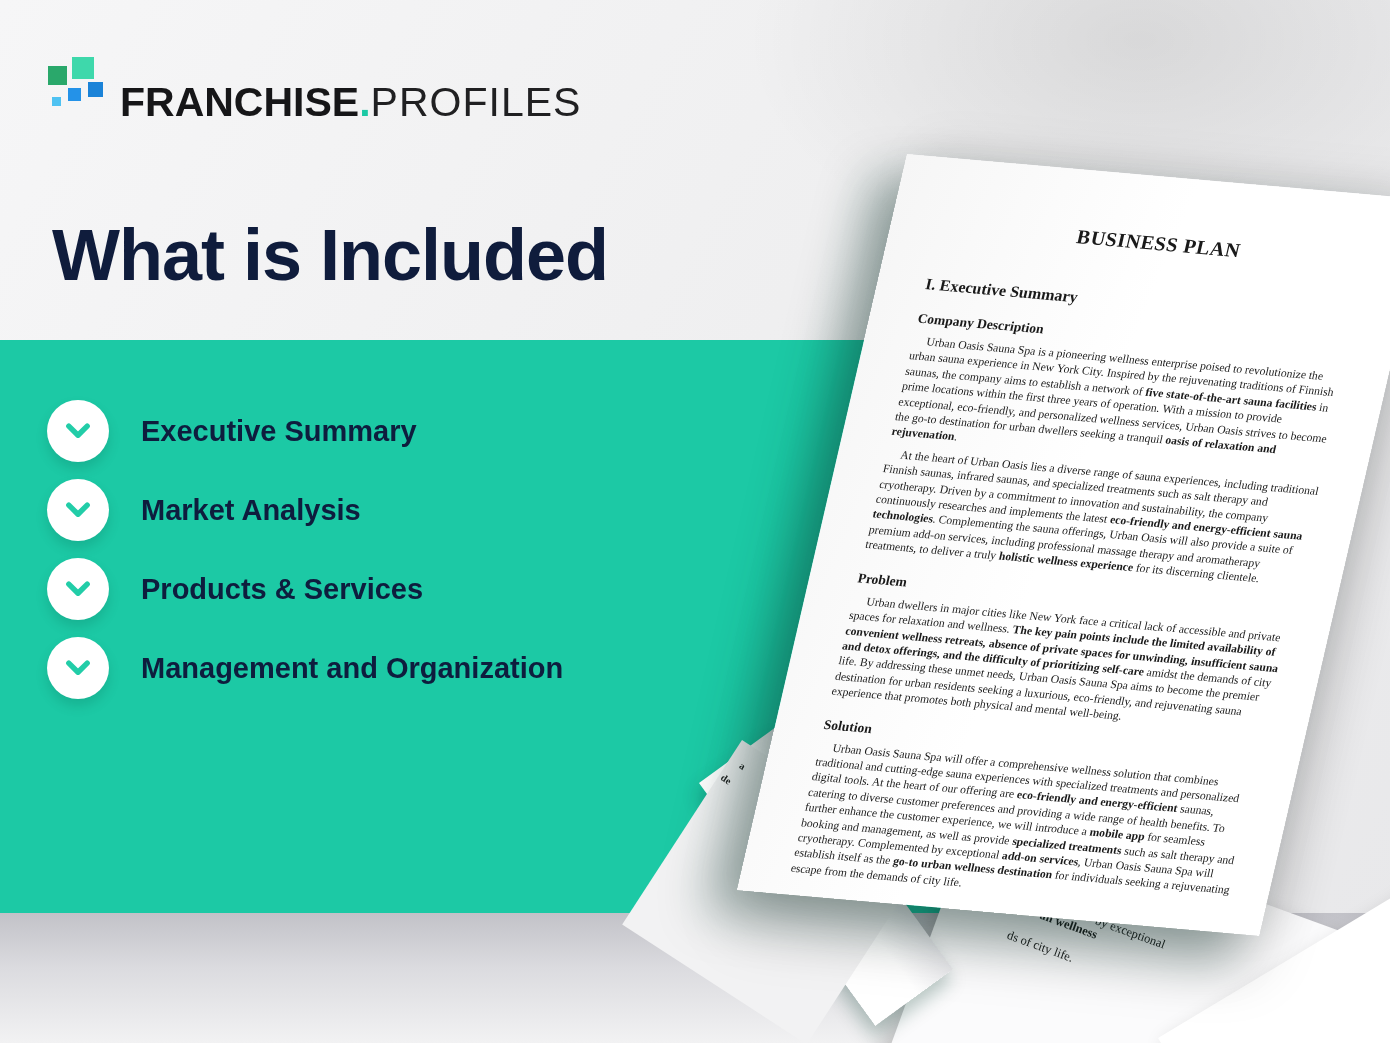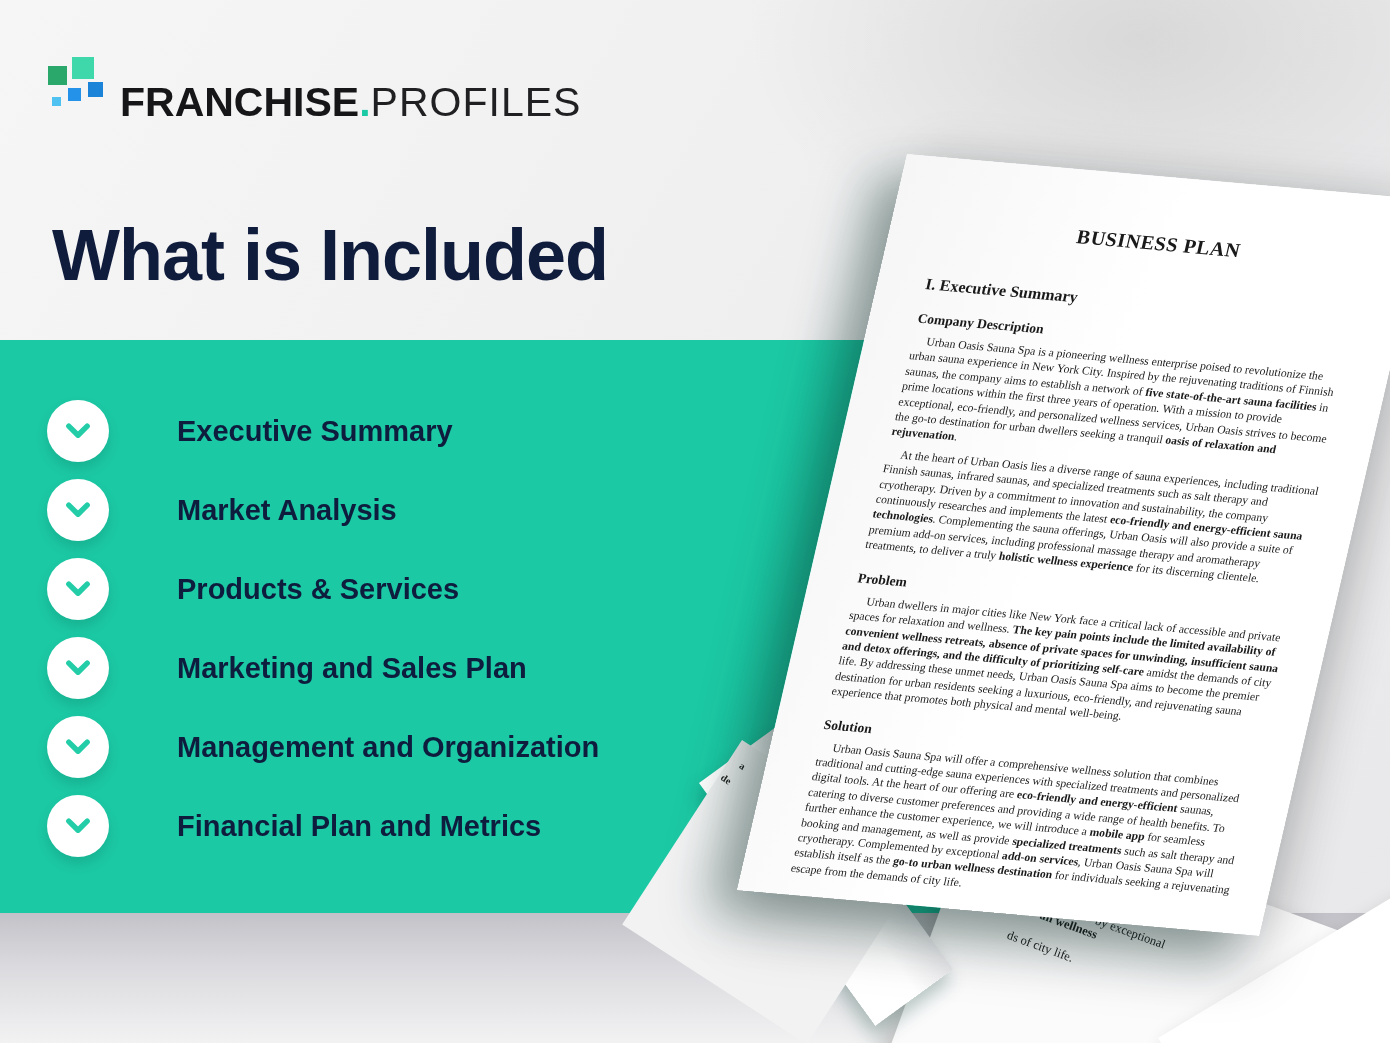--- a/index.html
+++ b/index.html
@@ -18,21 +18,21 @@
   .logo-text{font-size:41px;line-height:1;color:#161618;margin-left:8px;letter-spacing:0;margin-top:40px;}
   .logo-text .w1{font-weight:800;}
   .logo-text .dot{font-weight:800;}
   .logo-text .w2{font-weight:300;letter-spacing:1px;color:#202022;}
   .headline{position:absolute;left:52px;top:214px;font-size:72px;font-weight:800;
     color:#0f1c3c;letter-spacing:-1px;}
   .teal-panel{position:absolute;left:0;top:340px;width:968px;height:573px;}
   .floor{position:absolute;left:0;top:913px;width:1390px;height:130px;
     background:linear-gradient(180deg,#c2c2c8 0%,#dbdbdf 42%,#f2f2f3 100%);}
   .checklist{position:absolute;left:47px;top:400px;}
-  .check-item{display:flex;align-items:center;height:62px;margin-bottom:17px;gap:36px;}
+  .check-item{display:flex;align-items:center;height:62px;margin-bottom:17px;}
   .check-circle{width:62px;height:62px;border-radius:50%;background:#ffffff;flex:0 0 auto;
     display:flex;align-items:center;justify-content:center;
     box-shadow:0 7px 12px rgba(0,80,62,0.18);}
   .check-label{margin-left:32px;font-size:29px;font-weight:700;color:#0e1d3e;white-space:nowrap;}
   
   .sheet{position:absolute;background:#ffffff;transform-origin:top left;}
   .sheet-c{left:940px;top:1008px;width:700px;height:300px;transform:rotate(8deg);
     box-shadow:0 10px 24px rgba(0,0,0,0.20);}
   .sheet-b{left:980px;top:800px;width:640px;height:430px;transform:rotate(20deg);
     background:#fbfbfc;box-shadow:-6px 10px 22px rgba(0,0,0,0.22);}
@@ -143,32 +143,16 @@
           </svg>
         </div>
     <span class="check-label">Products &amp; Services</span>
       </div>
       <div class="check-item">
         <div class="check-circle">
           <svg width="34" height="34" viewBox="0 0 24 24">
             <polyline points="5.5 8.5 12 15 18.5 8.5" fill="none" stroke="#22cda8" stroke-width="3.8" stroke-linecap="round" stroke-linejoin="round"></polyline>
           </svg>
         </div>
-    <span class="check-label">Marketing and Sales Plan</span>
-      </div>
-      <div class="check-item">
-        <div class="check-circle">
-          <svg width="34" height="34" viewBox="0 0 24 24">
-            <polyline points="5.5 8.5 12 15 18.5 8.5" fill="none" stroke="#22cda8" stroke-width="3.8" stroke-linecap="round" stroke-linejoin="round"></polyline>
-          </svg>
-        </div>
     <span class="check-label">Management and Organization</span>
-      </div>
-      <div class="check-item">
-        <div class="check-circle">
-          <svg width="34" height="34" viewBox="0 0 24 24">
-            <polyline points="5.5 8.5 12 15 18.5 8.5" fill="none" stroke="#22cda8" stroke-width="3.8" stroke-linecap="round" stroke-linejoin="round"></polyline>
-          </svg>
-        </div>
-    <span class="check-label">Financial Plan and Metrics</span>
       </div>
     </div>
 </div>
 
 </body></html>

